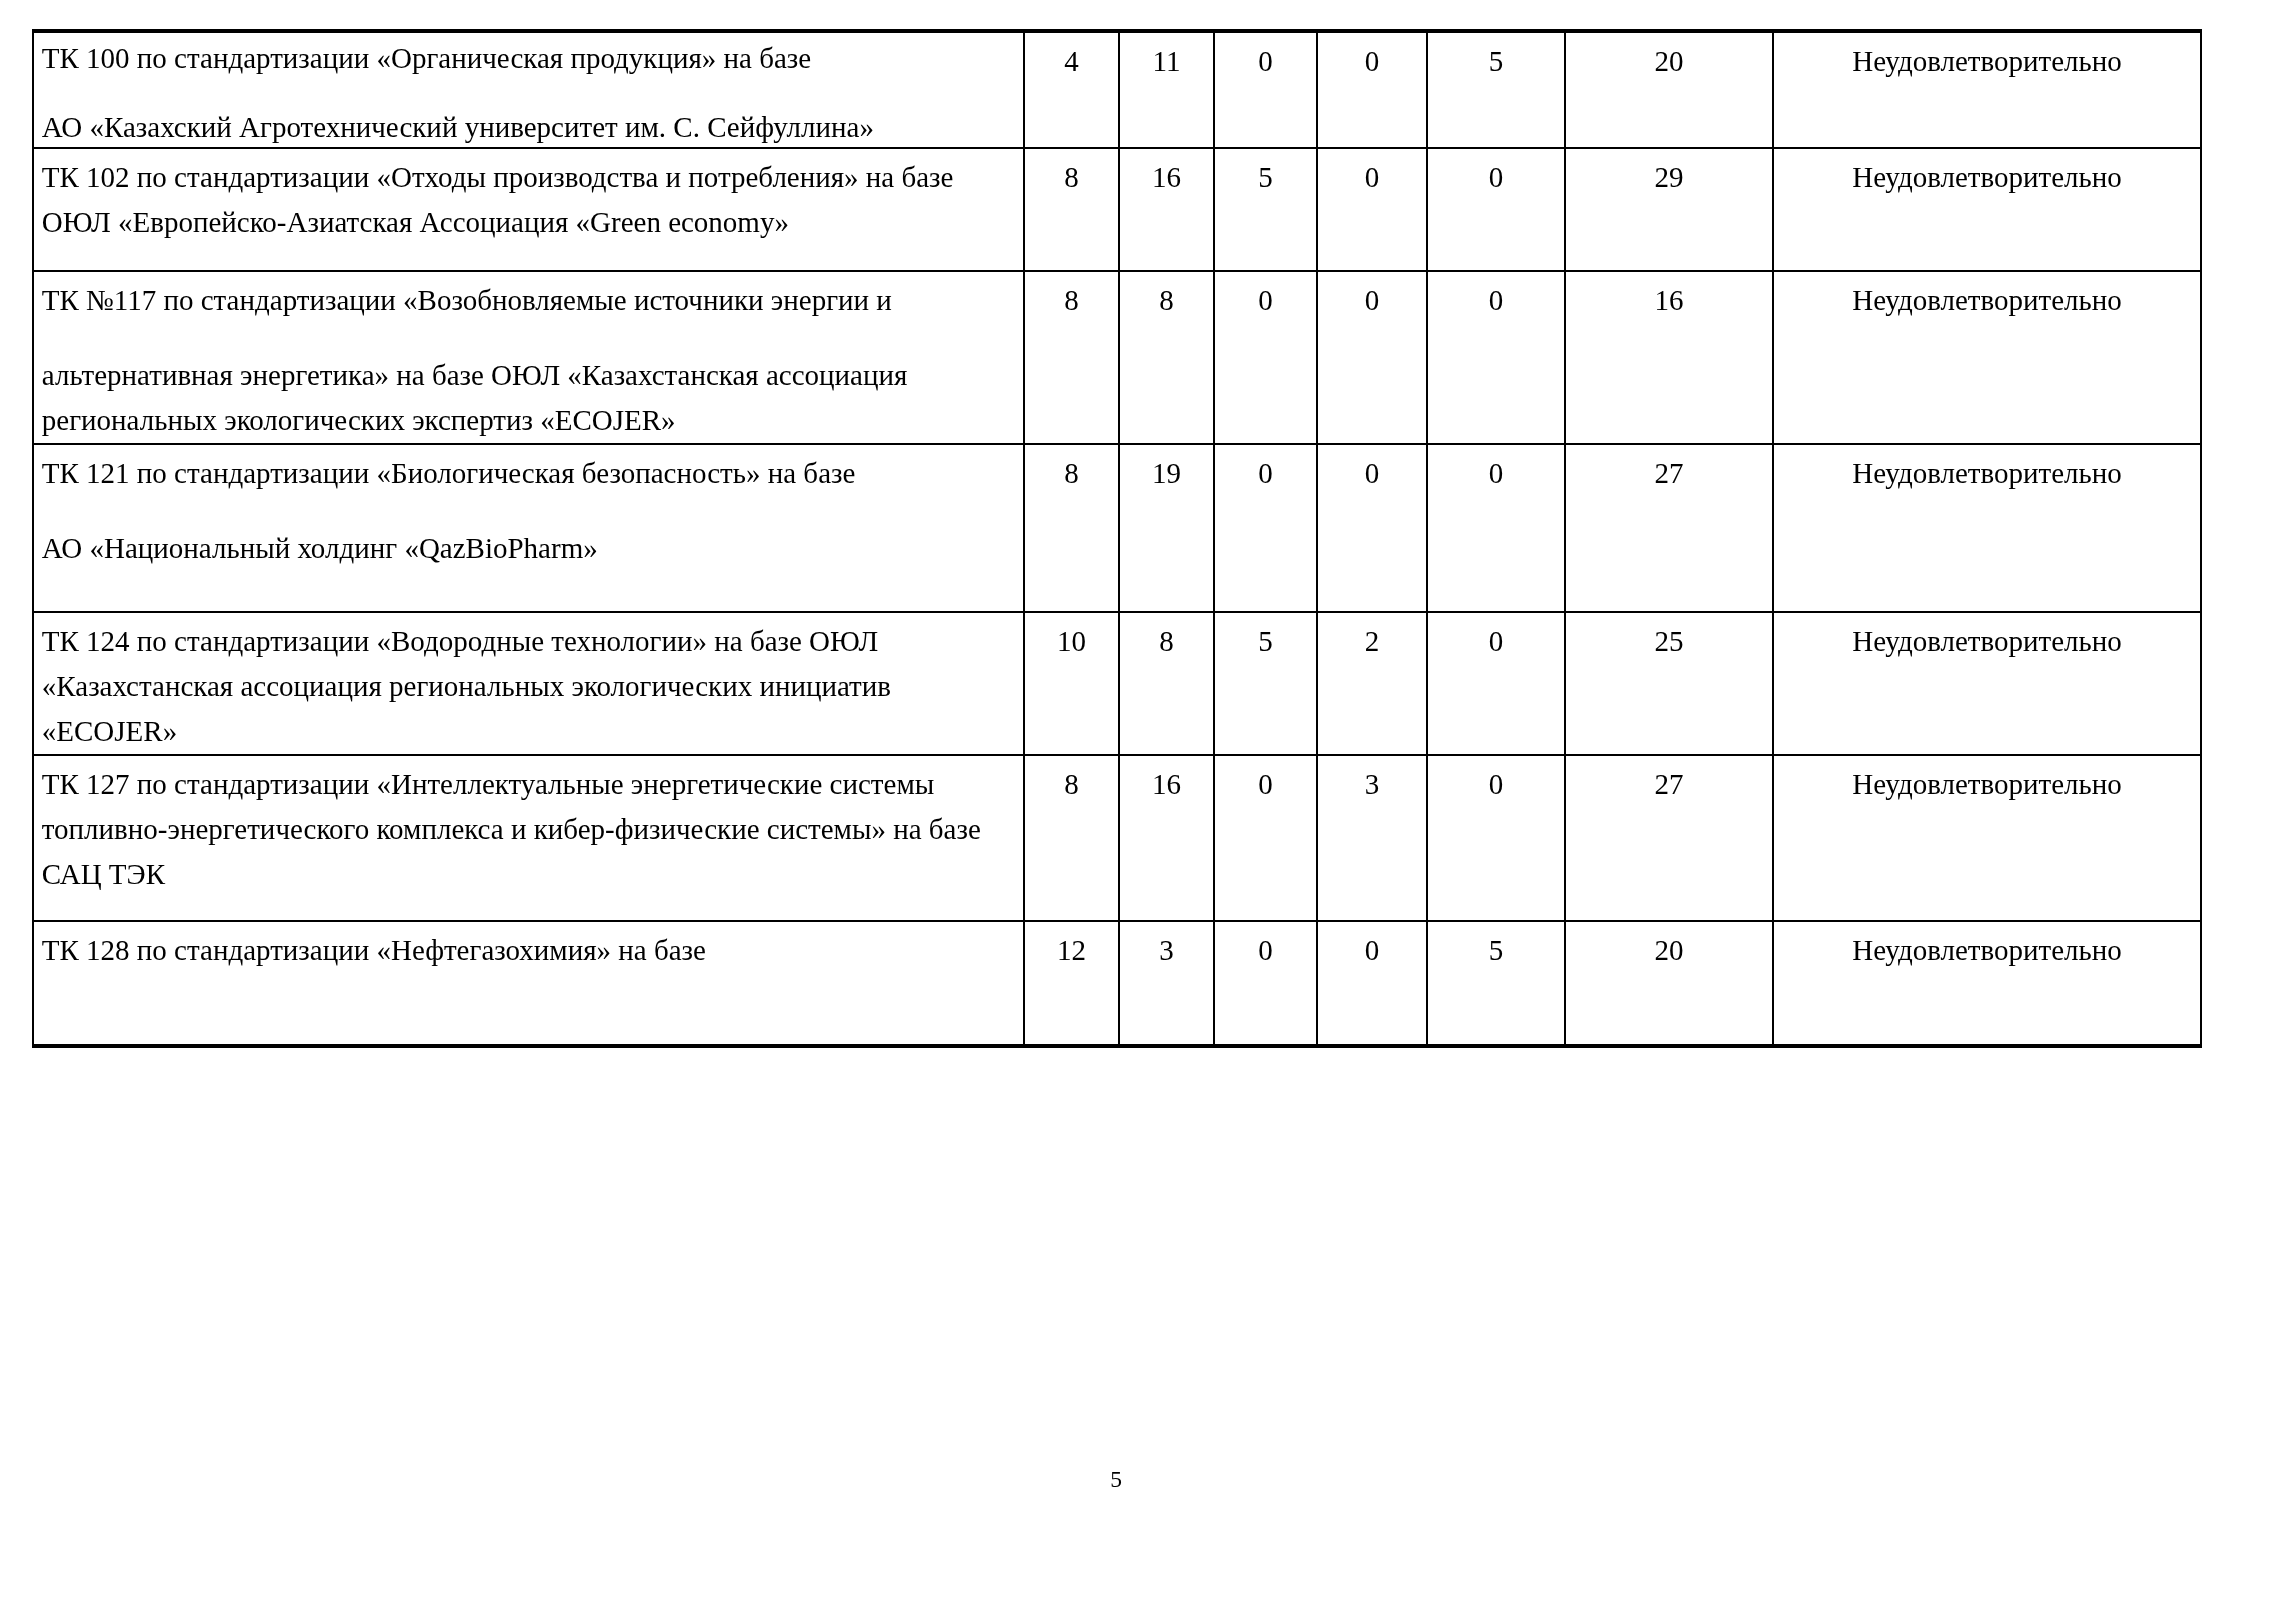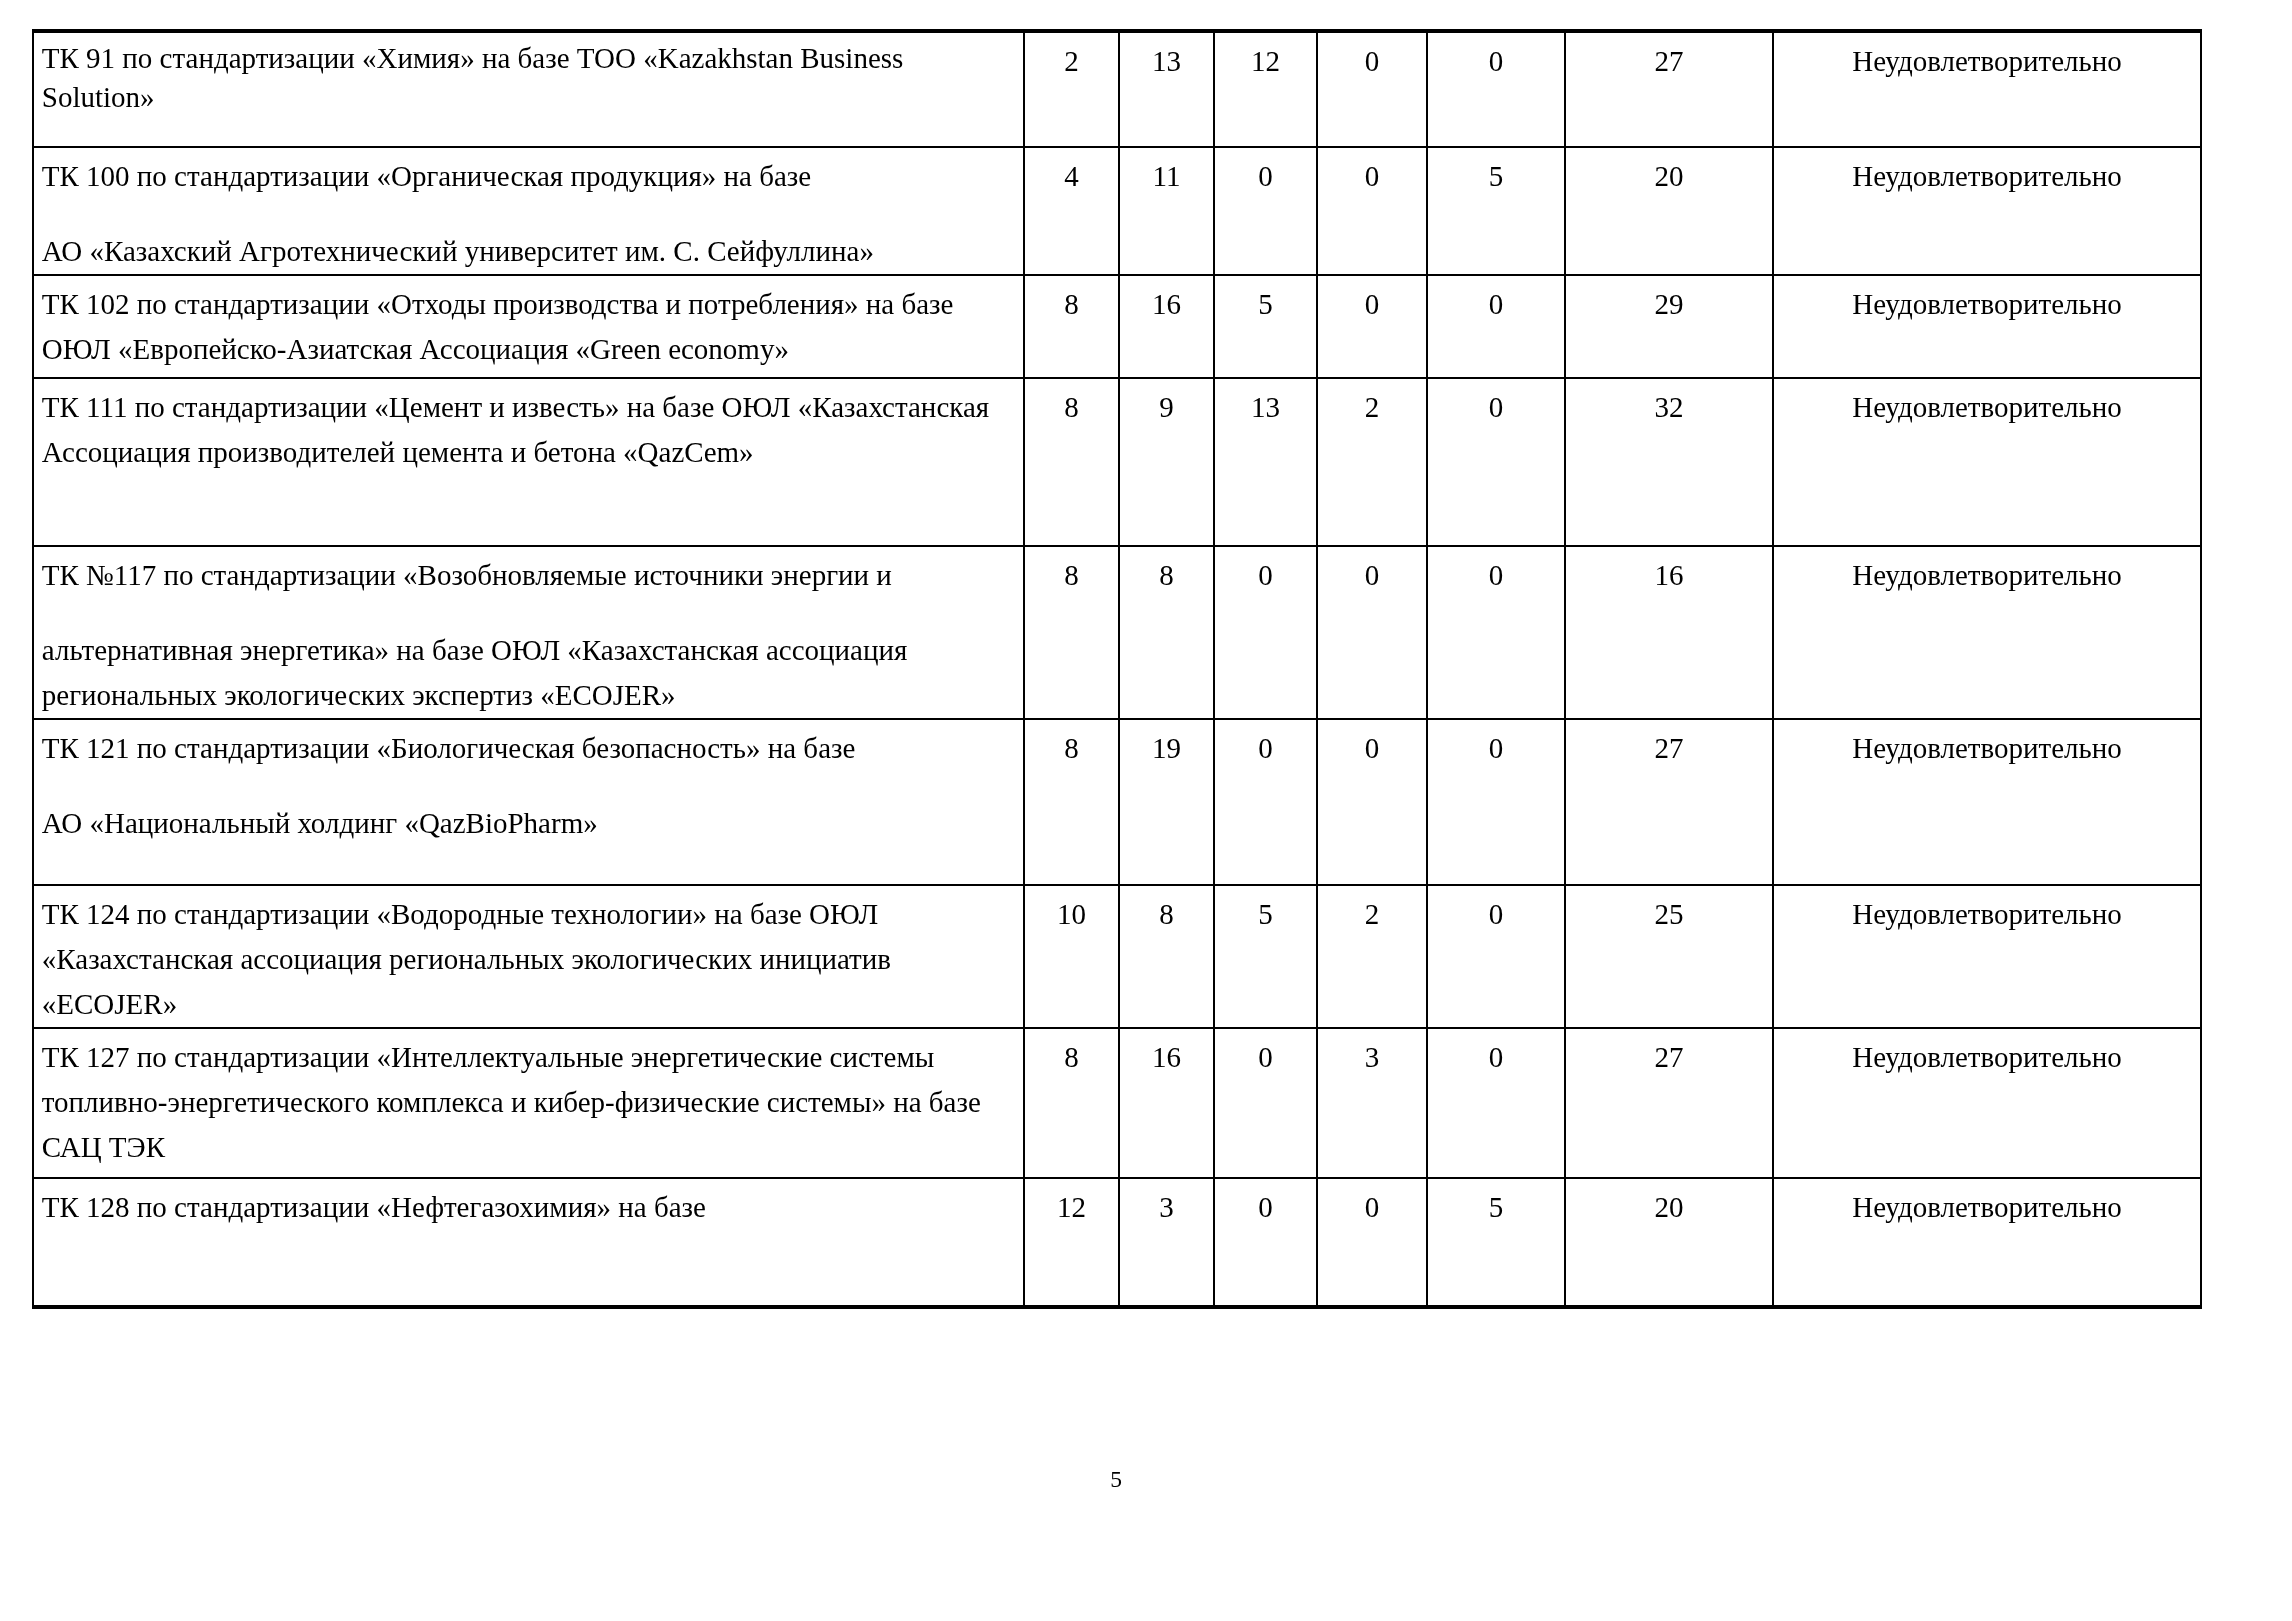--- a/index.html
+++ b/index.html
@@ -75,32 +75,20 @@
       <col style="width:95px">
       <col style="width:103px">
       <col style="width:110px">
       <col style="width:138px">
       <col style="width:208px">
       <col style="width:428px">
     </colgroup>
     <tbody>
       <tr>
         <td class="name">
-            <p>ТК 91 по стандартизации «Химия» на базе ТОО «Kazakhstan Business Solution»</p>
-          </td>
-        <td class="num">2</td>
-        <td class="num">13</td>
-        <td class="num">12</td>
-        <td class="num">0</td>
-        <td class="num">0</td>
-        <td class="total">27</td>
-        <td class="rating">Неудовлетворительно</td>
-      </tr>
-      <tr>
-        <td class="name">
           <p>ТК 100 по стандартизации «Органическая продукция» на базе</p>
           <p>АО «Казахский Агротехнический университет им. С. Сейфуллина»</p>
         </td>
         <td class="num">4</td>
         <td class="num">11</td>
         <td class="num">0</td>
         <td class="num">0</td>
         <td class="num">5</td>
         <td class="total">20</td>
         <td class="rating">Неудовлетворительно</td>
@@ -108,32 +96,20 @@
       <tr>
         <td class="name">
             <p>ТК 102 по стандартизации «Отходы производства и потребления» на базе ОЮЛ «Европейско-Азиатская Ассоциация «Green economy»</p>
           </td>
         <td class="num">8</td>
         <td class="num">16</td>
         <td class="num">5</td>
         <td class="num">0</td>
         <td class="num">0</td>
         <td class="total">29</td>
-        <td class="rating">Неудовлетворительно</td>
-      </tr>
-      <tr>
-        <td class="name">
-            <p>ТК 111 по стандартизации «Цемент и известь» на базе ОЮЛ «Казахстанская Ассоциация производителей цемента и бетона «QazCem»</p>
-          </td>
-        <td class="num">8</td>
-        <td class="num">9</td>
-        <td class="num">13</td>
-        <td class="num">2</td>
-        <td class="num">0</td>
-        <td class="total">32</td>
         <td class="rating">Неудовлетворительно</td>
       </tr>
       <tr>
         <td class="name">
           <p>ТК №117 по стандартизации «Возобновляемые источники энергии и</p>
           <p>альтернативная энергетика» на базе ОЮЛ «Казахстанская ассоциация региональных экологических экспертиз «ECOJER»</p>
         </td>
         <td class="num">8</td>
         <td class="num">8</td>
         <td class="num">0</td>

